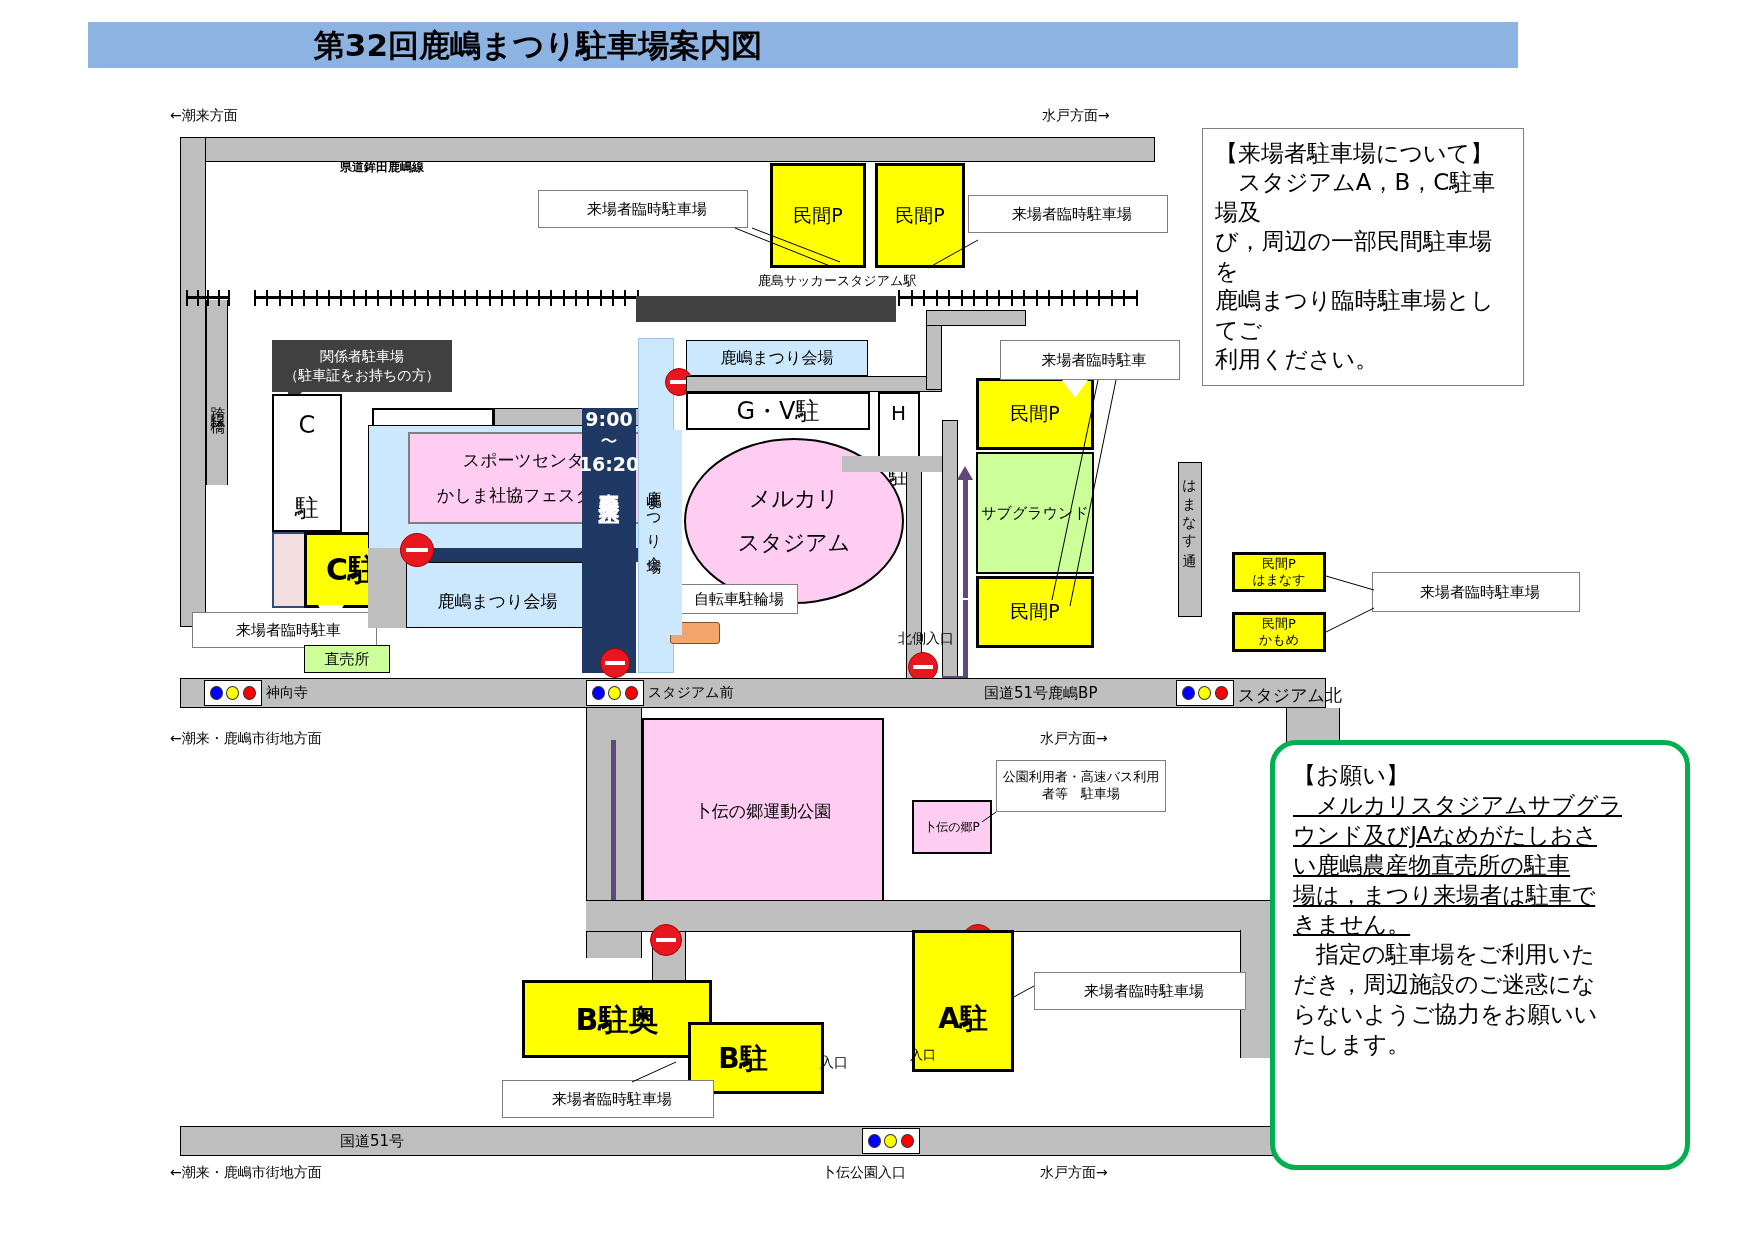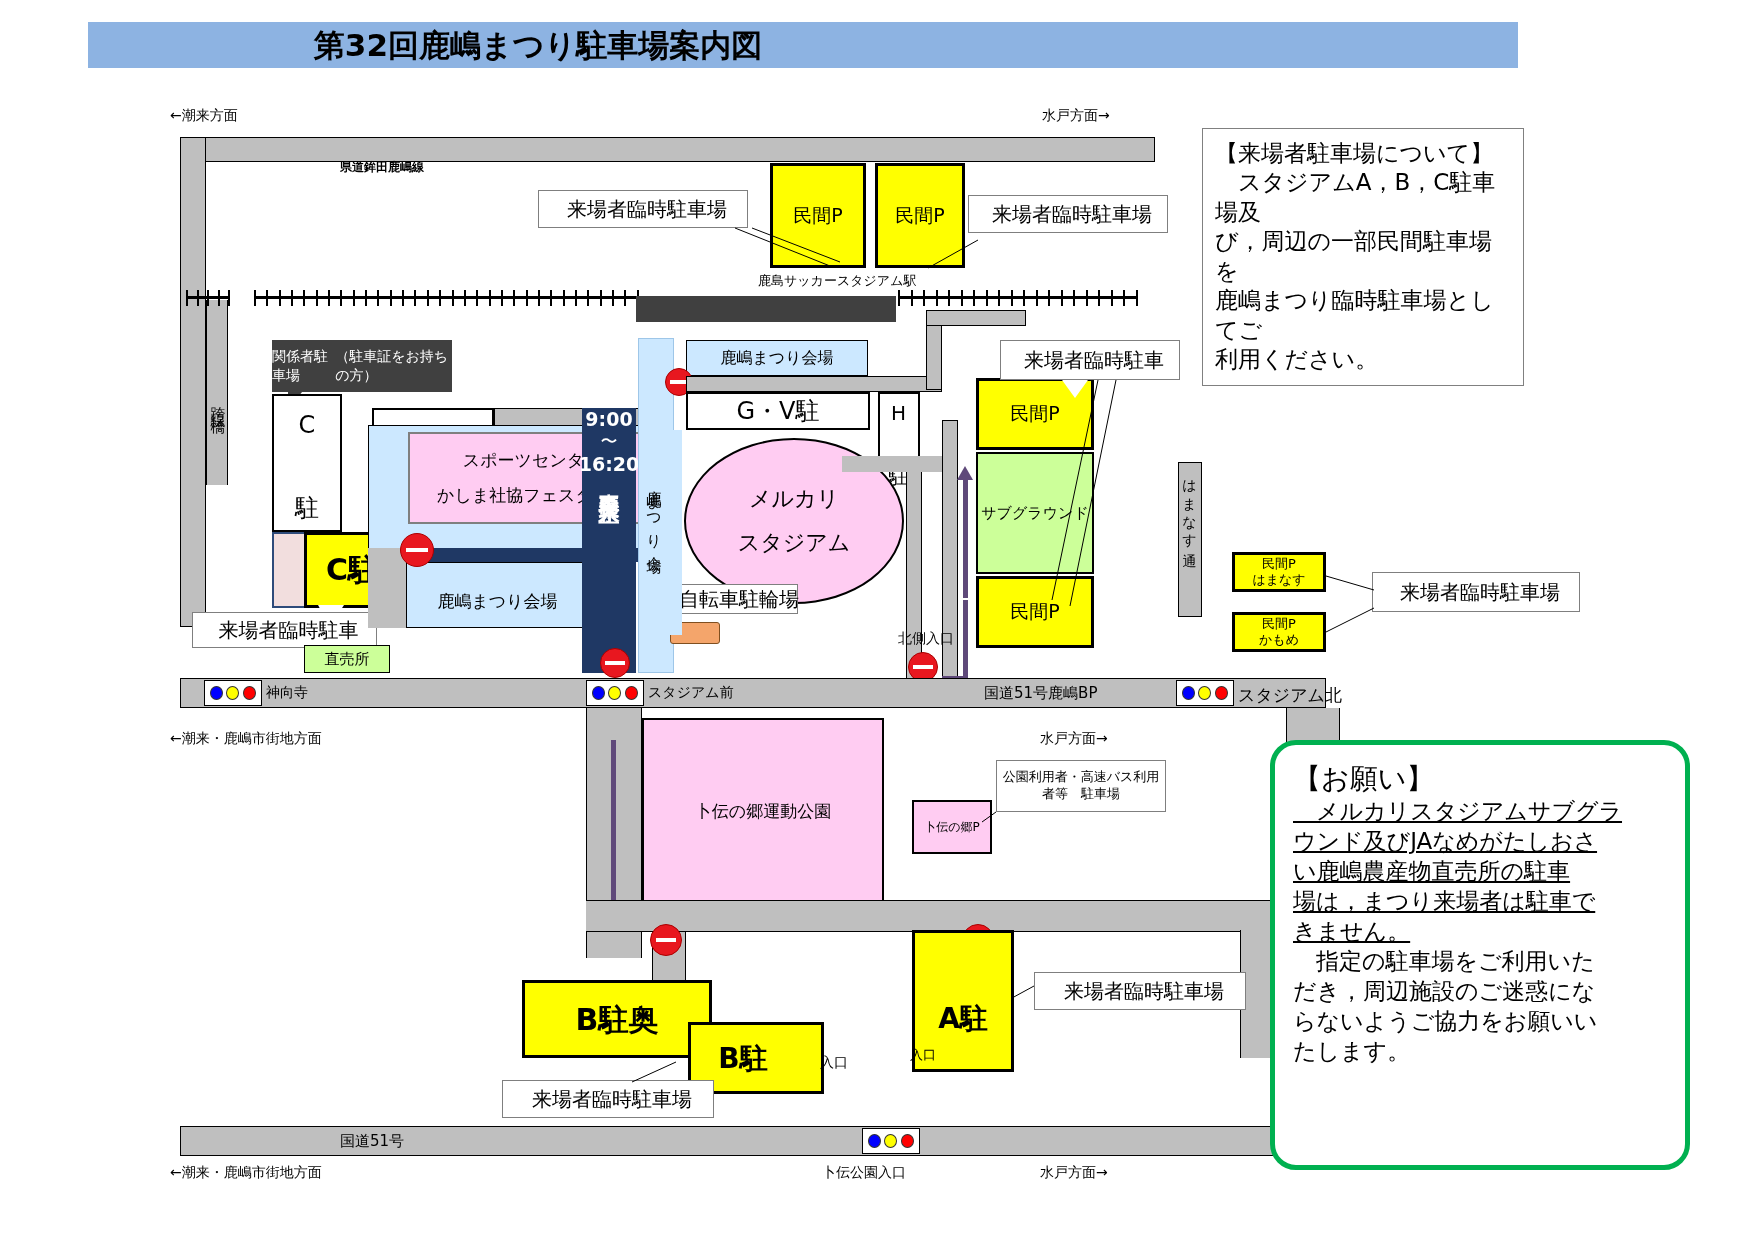--- a/index.html
+++ b/index.html
@@ -35,21 +35,21 @@
   .road-nb { background: #bfbfbf; }
   .ylot {
     background: #ffff00; border: 3px solid #000;
     display: flex; align-items: center; justify-content: center;
     font-family: "DejaVu Sans", sans-serif;
     text-align: center; color: #000;
   }
   .callout {
     background: #ffffff; border: 1px solid #7f7f7f;
     display: flex; align-items: center; justify-content: center;
-    font-size: 20px; color: #000;
+    font-size: 15px; color: #000;
     font-family: "DejaVu Sans", sans-serif;
     white-space: nowrap;
     padding-left: 8px;
   }
   .plainbox {
     background: #ffffff; border: 1px solid #000;
     display: flex; align-items: center; justify-content: center;
     font-family: "DejaVu Sans", sans-serif;
     color: #000;
   }
@@ -107,21 +107,21 @@
     background: #fff; border: 1px solid #808080;
     padding: 10px 12px;
   }
   #info-box .h { font-size: 23px; font-weight: normal; color:#000; font-family:"DejaVu Sans",sans-serif; line-height:1.28;}
   #info-box .b { font-size: 23px; color:#000; font-family:"DejaVu Sans",sans-serif; line-height:1.28;}
   #request-box {
     left: 1270px; top: 740px; width: 420px; height: 430px;
     background: #fff; border: 5px solid #00b050; border-radius: 26px;
     padding: 16px 16px 10px 18px;
   }
-  #request-box .h { font-size: 28px; color: #000; font-family:"DejaVu Sans",sans-serif; line-height:1.3;}
+  #request-box .h { font-size: 23px; color: #000; font-family:"DejaVu Sans",sans-serif; line-height:1.3;}
   #request-box .u { text-decoration: underline; }
   #request-box .b { font-size: 23px; color: #000; font-family:"DejaVu Sans",sans-serif; line-height:1.3;}
 
   
   #legend {
     left: 190px; top: 820px; width: 300px; height: 172px;
     background: #fff; border: 2px solid #404040;
   }
   .legend-row { display:flex; align-items:center; gap:10px; }
   .sw-yellow { width: 36px; height: 28px; background:#ffff00; border: 4px solid #000; }
@@ -228,21 +228,21 @@
         <span></span>
         <span></span>
         <span></span>
       <span></span>
         <span></span>
         <span></span>
         <span></span>
     </div>
   </div>
 
-  <div class="abs" style="left:272px; top:340px; width:180px; height:52px; background:#404040; color:#fff; display:flex; flex-direction:row; align-items:center; justify-content:center; font-size:14px; font-family:'DejaVu Sans',sans-serif; line-height:1.35;">
+  <div class="abs" style="left:272px; top:340px; width:180px; height:52px; background:#404040; color:#fff; display:flex; flex-direction:column; align-items:center; justify-content:center; font-size:14px; font-family:'DejaVu Sans',sans-serif; line-height:1.35;">
     <span>関係者駐車場</span>
     <span>（駐車証をお持ちの方）</span>
   </div>
   <div class="abs" style="left:288px; top:392px; width:0; height:0; border-left:14px solid #404040; border-bottom:18px solid transparent;"></div>
 
   <div class="abs plainbox" style="left:272px; top:394px; width:70px; height:138px; border:2px solid #000;">
     <div class="vtext" style="font-size:24px; letter-spacing:4px;">C
 駐
 奥</div>
   </div>

